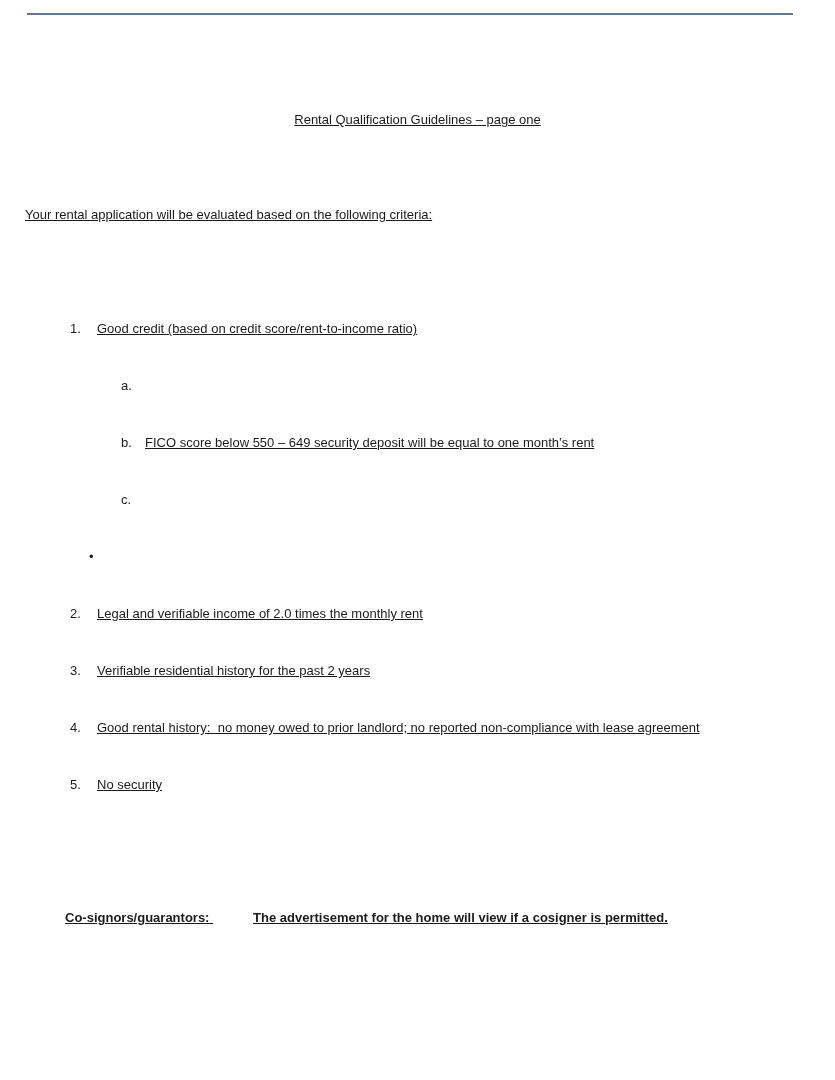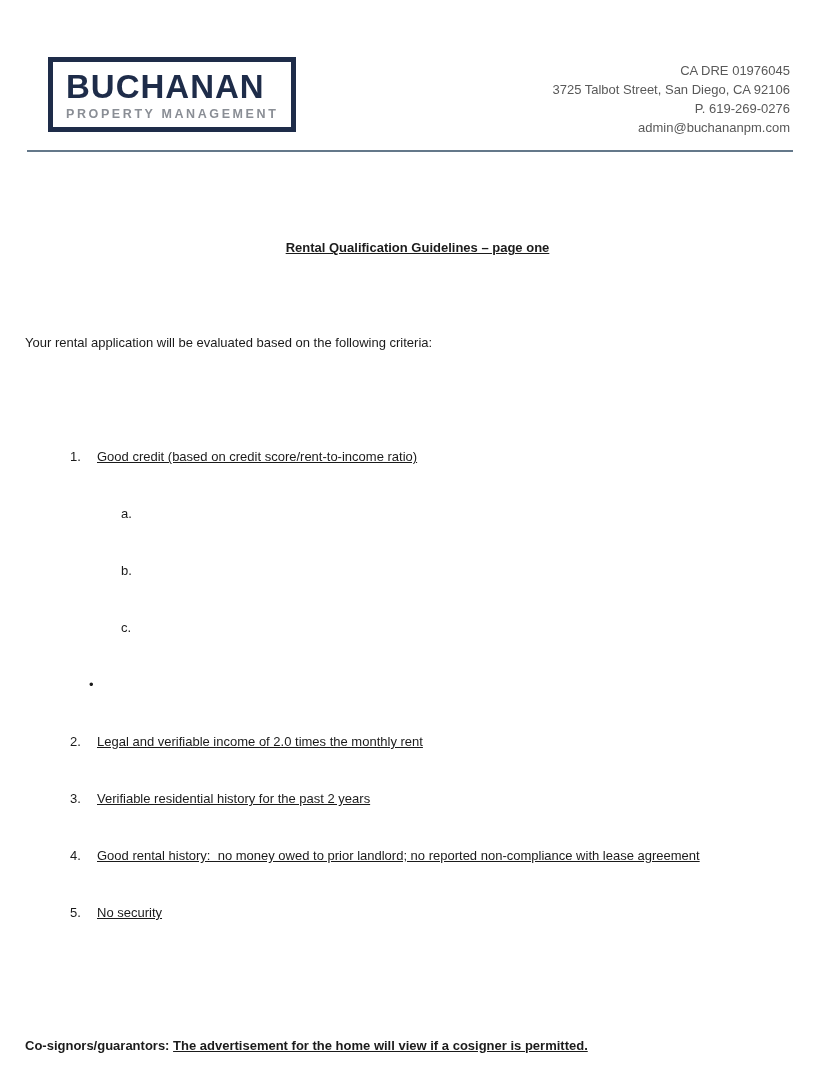--- a/index.html
+++ b/index.html
@@ -9,69 +9,58 @@
     color:#1b1b1b; overflow:hidden; margin:0 auto;
   }
   
   .letterhead { display:flex; justify-content:space-between; align-items:flex-start; padding:57px 45px 0 48px; }
   .logo-box { border:5px solid #1e2c49; padding:8px 13px 6px 13px; background:#ffffff; }
   .logo-name { font-size:33px; font-weight:700; color:#1e2c49; letter-spacing:1px; line-height:1; white-space:nowrap; }
   .logo-tagline { font-size:12.5px; font-weight:700; color:#8a8e95; letter-spacing:2.6px; margin-top:4px; white-space:nowrap; }
   .contact { text-align:right; font-size:13px; line-height:19px; color:#595959; margin-top:4px; }
   .divider { height:2px; background:#64788a; margin:13px 42px 0 27px; }
   
-  .doc-title { text-align:center; font-size:13.5px; font-weight:700; text-decoration:underline; margin:29px 0 0 0; }
+  .doc-title { text-align:center; font-size:13.5px; font-weight:400; text-decoration:underline; margin:38px 0 0 0; }
   .content { padding:0 25px; font-size:13px; line-height:19px; white-space:pre-wrap; }
-  .p { margin:0; }
+  .p { margin:0;text-decoration:underline; }
   .mt1 { margin-top:19px; }
-  .b { font-weight:700; }
+  .b { font-weight:700;margin-left:40px; }
   .u { text-decoration:underline; }
   .row { display:flex; }
   .row .m { flex:0 0 auto; }
   .row .t { flex:1 1 auto;text-decoration:underline; }
   .lvl1 { padding-left:45px; } .lvl1 .m { width:27px; }
   .lvl2 { padding-left:96px; } .lvl2 .m { width:24px; }
   .blt1 { padding-left:64px; } .blt1 .m { width:21px; }
 </style>
 </head>
 <body>
 
 <div class="page">
 
-  <header class="letterhead">
-    <div class="logo-box">
-      <div class="logo-name">BUCHANAN</div>
-      <div class="logo-tagline">PROPERTY MANAGEMENT</div>
-    </div>
-    <div class="contact">
-      <div>CA DRE 01976045</div>
-      <div>3725 Talbot Street, San Diego, CA 92106</div>
-      <div>P. 619-269-0276</div>
-      <div>admin@buchananpm.com</div>
-    </div>
-  </header>
 
   <div class="divider"></div>
 
   <main class="content">
 
     <h1 class="doc-title content">Rental Qualification Guidelines – page one</h1>
 
     <p class="p mt1">Your rental application will be evaluated based on the following criteria:</p>
 
     <div>
       <div class="row lvl1">
         <span class="m">1.</span>
         <span class="t">Good credit (based on credit score/rent-to-income ratio)</span>
       </div>
       <div class="row lvl2">
         <span class="m">a.</span>
       </div>
       <div class="row lvl2">
         <span class="m">b.</span>
+        <span class="t">FICO score below 550 – 649 security deposit will be equal to one month’s rent</span>
       </div>
       <div class="row lvl2">
         <span class="m">c.</span>
       </div>
       <div class="row blt1">
         <span class="m">•</span>
       </div>
       <div class="row lvl1">
         <span class="m">2.</span>
         <span class="t">Legal and verifiable income of 2.0 times the monthly rent</span>

